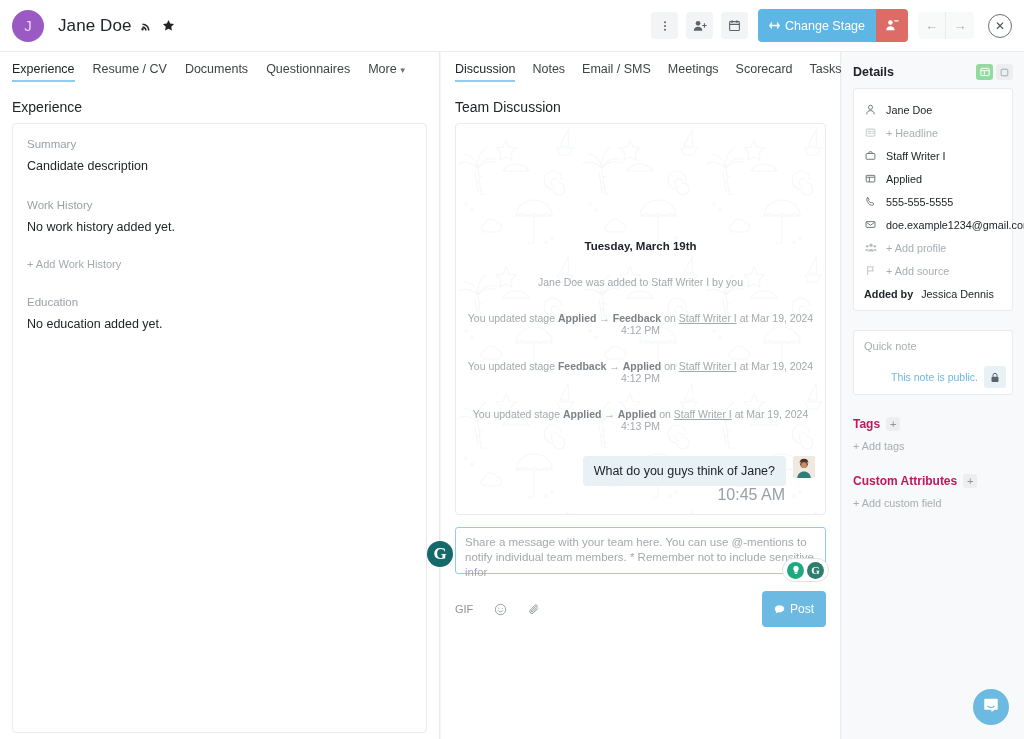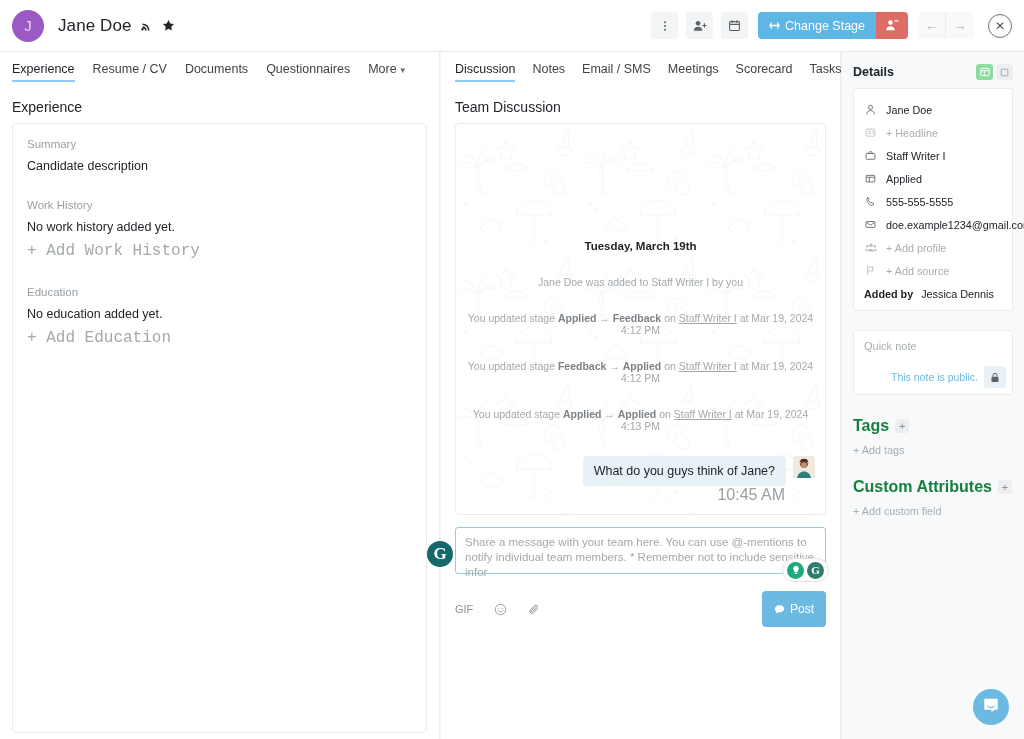--- a/index.html
+++ b/index.html
@@ -29,21 +29,21 @@
     font-size: 17px; color: #21252a; margin-left: 14px; font-weight: 400;
     letter-spacing: .1px;
   }
   .hdr-ico { margin-left: 9px; color: #21252a; display: inline-flex; align-items: center; }
   .hdr-right { margin-left: auto; display: flex; align-items: center; gap: 8px; }
   .sq-btn {
     width: 27px; height: 27px; border-radius: 4px; background: #f3f4f5;
     border: none; display: flex; align-items: center; justify-content: center;
     color: #5d6469; cursor: pointer;
   }
-  .stage-group { display: flex; height: 27px; border-radius: 4px; overflow: hidden; margin: 0 2px; }
+  .stage-group { display: flex; height: 33px; border-radius: 4px; overflow: hidden; margin: 0 2px; }
   .stage-btn {
     background: #5eb6e4; color: #fff; border: none; font-size: 12.5px;
     padding: 0 11px; display: flex; align-items: center; gap: 5px; cursor: pointer;
     font-family: "Liberation Sans", sans-serif;
   }
   .reject-btn {
     background: #dd6b66; border: none; width: 32px; display: flex;
     align-items: center; justify-content: center; color: #fff; cursor: pointer;
   }
   .navarr {
@@ -74,21 +74,21 @@
     height: 2px; background: #8ecdf0;
   }
   .caret { font-size: 8px; color: #6a7176; margin-left: 2px; }
   .section-title { font-size: 14px; color: #21252a; padding: 10px 12px 8px; }
   .card {
     margin: 0 12px; border: 1px solid #e9ebec; border-radius: 4px;
     padding: 14px 14px 20px; height: 610px; background: #fff;
   }
   .fld-label { font-size: 11.5px; color: #9aa0a5; margin-bottom: 9px; }
   .fld-value { font-size: 12.5px; color: #21252a; }
-  .add-link { font-size: 16px; color: #a3a9ad; margin-top: 8px; cursor: pointer; font-family: Liberation Mono, monospace; }
+  .add-link { font-size: 11px; color: #a3a9ad; margin-top: 24px; cursor: pointer; }
   .blk { margin-bottom: 26px; }
 
   
   .mid-panel {
     position: absolute; top: 52px; left: 441px; width: 400px; height: 687px;
     background: #fff; border-right: 1px solid #e9ebec;
   }
   .mid-tabs { display: flex; align-items: center; padding: 0 14px; height: 37px; gap: 17px; }
   .discussion-title { font-size: 14px; color: #21252a; padding: 10px 14px 8px; }
   .thread {
@@ -191,21 +191,21 @@
     position: absolute; right: 6px; bottom: 6px; display: flex;
     align-items: center; gap: 6px;
   }
   .qnote-pub { font-size: 10.5px; color: #6cb9e2; }
   .lock-btn {
     width: 22px; height: 22px; border-radius: 3px; background: #e8f1f6;
     display: flex; align-items: center; justify-content: center; color: #5d6469;
     cursor: pointer;
   }
   .sec-head { display: flex; align-items: center; gap: 6px; margin-top: 22px; }
-  .sec-head-t { font-size: 16px; color: #15803d; font-weight: bold; }
+  .sec-head-t { font-size: 12px; color: #be185d; font-weight: bold; }
   .plus-sq {
     width: 14px; height: 14px; border-radius: 3px; background: #eceef0;
     color: #8d9399; font-size: 11px; display: flex; align-items: center;
     justify-content: center; cursor: pointer; line-height: 1;
   }
   .sec-add { font-size: 10.8px; color: #a8aeb2; margin-top: 9px; cursor: pointer; }
 
   
   .intercom {
     position: absolute; right: 15px; bottom: 14px; width: 36px; height: 36px;
@@ -308,21 +308,20 @@
         <div class="fld-value">Candidate description</div>
       </div>
       <div class="blk">
         <div class="fld-label">Work History</div>
         <div class="fld-value">No work history added yet.</div>
         <div class="add-link">+ Add Work History</div>
       </div>
       <div class="blk">
         <div class="fld-label">Education</div>
         <div class="fld-value">No education added yet.</div>
-        <div class="add-link">+ Add Education</div>
       </div>
     </div>
   </div>
 
   <div class="mid-panel">
     <div class="mid-tabs">
       <div class="tab active">
         <span>Discussion</span>
       </div>
       <div class="tab">

